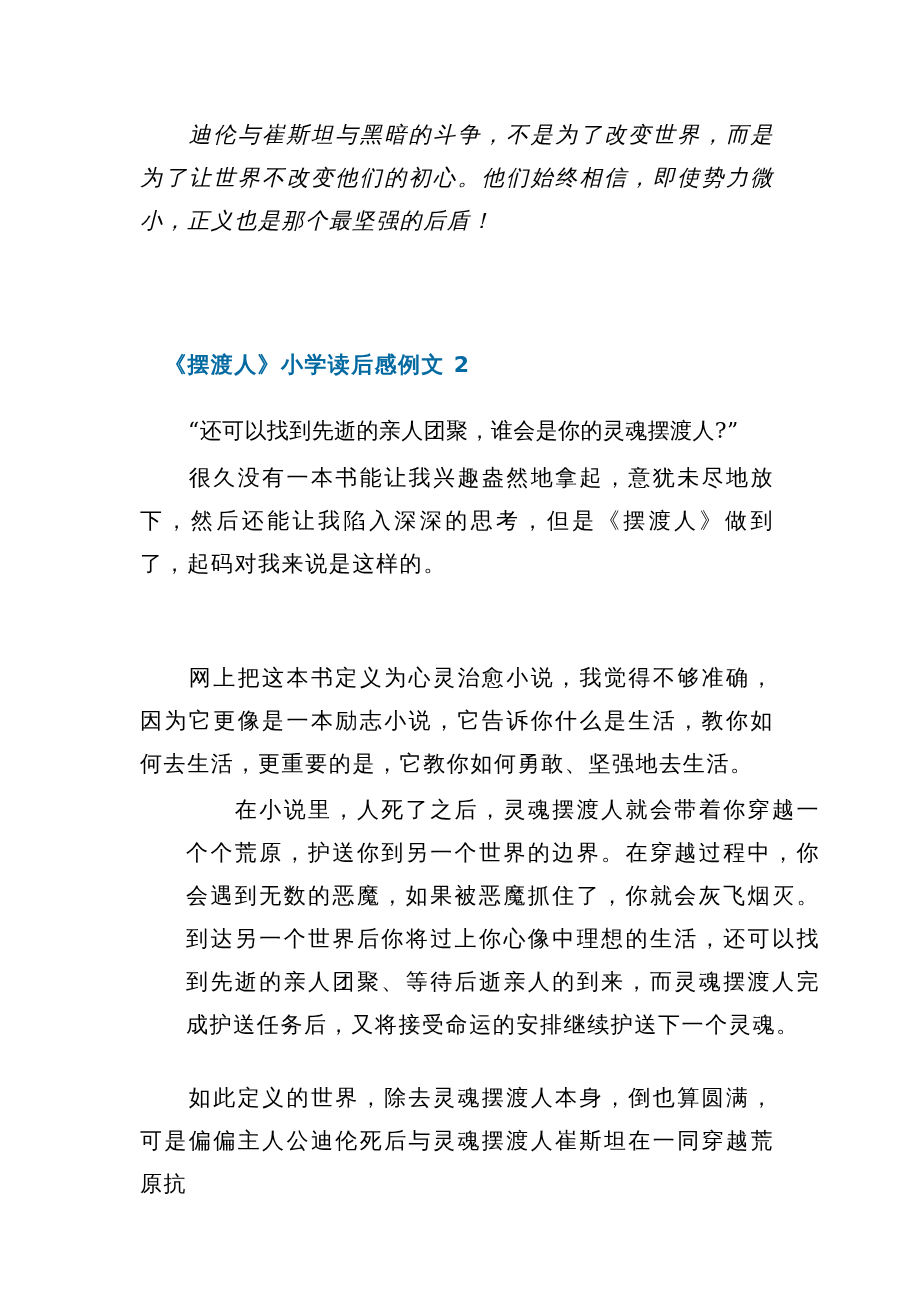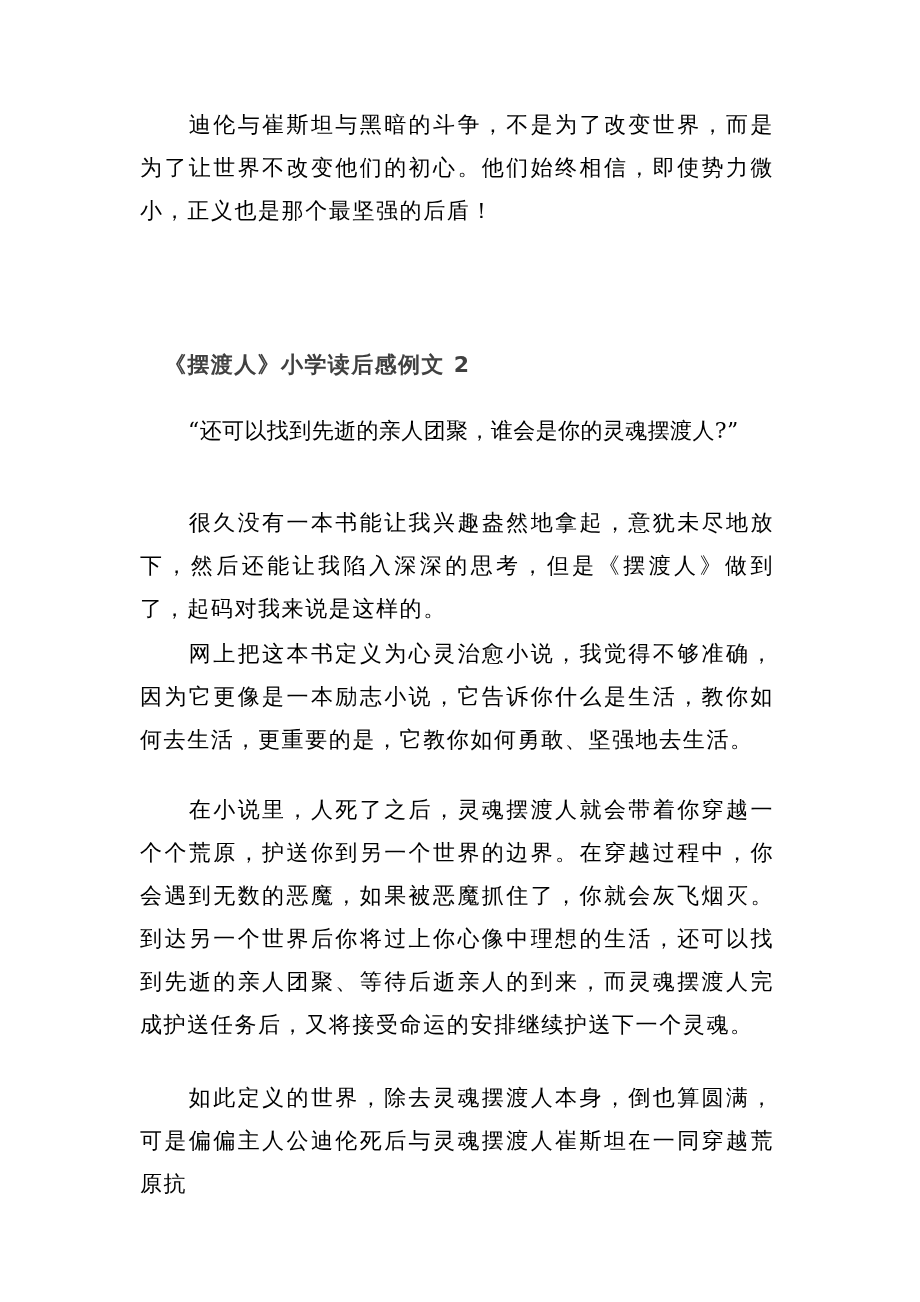--- a/index.html
+++ b/index.html
@@ -3,32 +3,32 @@
 <meta charset="utf-8">
 <style>
   html, body { margin:0; padding:0; background:#ffffff; }
   body { width:920px; height:1302px; position:relative; overflow:hidden;
          font-family: "DejaVu Serif", "Liberation Serif", serif; color:#000; }
   .page { position:absolute; left:140px; top:0; width:634px; }
   .para { position:absolute; left:0; width:634px; font-size:22px; line-height:43px;
           letter-spacing:1.6px; text-align:justify; margin:0; }
   .para .indent { display:inline-block; width:48px; }
   .heading { position:absolute; left:24px; font-size:22px; line-height:43px; letter-spacing:1.4px;
-             color:#404040; font-family:"DejaVu Sans","Liberation Sans",sans-serif; font-weight:bold; margin:0; }
+             color:#0369a1; font-family:"DejaVu Sans","Liberation Sans",sans-serif; font-weight:bold; margin:0; }
 </style>
 </head>
 <body>
 
 <div class="page">
-  <p class="para" style="top:103px;"><span class="indent"></span><span>迪伦与崔斯坦与黑暗的斗争，不是为了改变世界，而是为了让世界不改变他们的初心。他们始终相信，即使势力微小，正义也是那个最坚强的后盾！</span></p>
+  <p class="para" style="top:113px;font-style:italic;"><span class="indent"></span><span>迪伦与崔斯坦与黑暗的斗争，不是为了改变世界，而是为了让世界不改变他们的初心。他们始终相信，即使势力微小，正义也是那个最坚强的后盾！</span></p>
 
   <h2 class="heading" style="top:343px;">《摆渡人》小学读后感例文 2</h2>
 
   <p class="para" style="top:409px; letter-spacing:0.4px;"><span class="indent"></span><span>“还可以找到先逝的亲人团聚，谁会是你的灵魂摆渡人?”</span></p>
 
-  <p class="para" style="top:501px;"><span class="indent"></span><span>很久没有一本书能让我兴趣盎然地拿起，意犹未尽地放下，然后还能让我陷入深深的思考，但是《摆渡人》做到了，起码对我来说是这样的。</span></p>
+  <p class="para" style="top:456px;"><span class="indent"></span><span>很久没有一本书能让我兴趣盎然地拿起，意犹未尽地放下，然后还能让我陷入深深的思考，但是《摆渡人》做到了，起码对我来说是这样的。</span></p>
 
-  <p class="para" style="top:632px;"><span class="indent"></span><span>网上把这本书定义为心灵治愈小说，我觉得不够准确，因为它更像是一本励志小说，它告诉你什么是生活，教你如何去生活，更重要的是，它教你如何勇敢、坚强地去生活。</span></p>
+  <p class="para" style="top:656px;"><span class="indent"></span><span>网上把这本书定义为心灵治愈小说，我觉得不够准确，因为它更像是一本励志小说，它告诉你什么是生活，教你如何去生活，更重要的是，它教你如何勇敢、坚强地去生活。</span></p>
 
-  <p class="para" style="top:788px;"><span class="indent"></span><span>在小说里，人死了之后，灵魂摆渡人就会带着你穿越一个个荒原，护送你到另一个世界的边界。在穿越过程中，你会遇到无数的恶魔，如果被恶魔抓住了，你就会灰飞烟灭。到达另一个世界后你将过上你心像中理想的生活，还可以找到先逝的亲人团聚、等待后逝亲人的到来，而灵魂摆渡人完成护送任务后，又将接受命运的安排继续护送下一个灵魂。</span></p>
+  <p class="para" style="top:788px;margin-left:46px;"><span class="indent"></span><span>在小说里，人死了之后，灵魂摆渡人就会带着你穿越一个个荒原，护送你到另一个世界的边界。在穿越过程中，你会遇到无数的恶魔，如果被恶魔抓住了，你就会灰飞烟灭。到达另一个世界后你将过上你心像中理想的生活，还可以找到先逝的亲人团聚、等待后逝亲人的到来，而灵魂摆渡人完成护送任务后，又将接受命运的安排继续护送下一个灵魂。</span></p>
 
   <p class="para" style="top:1076px;"><span class="indent"></span><span>如此定义的世界，除去灵魂摆渡人本身，倒也算圆满，可是偏偏主人公迪伦死后与灵魂摆渡人崔斯坦在一同穿越荒原抗</span></p>
 </div>
 
 </body></html>

